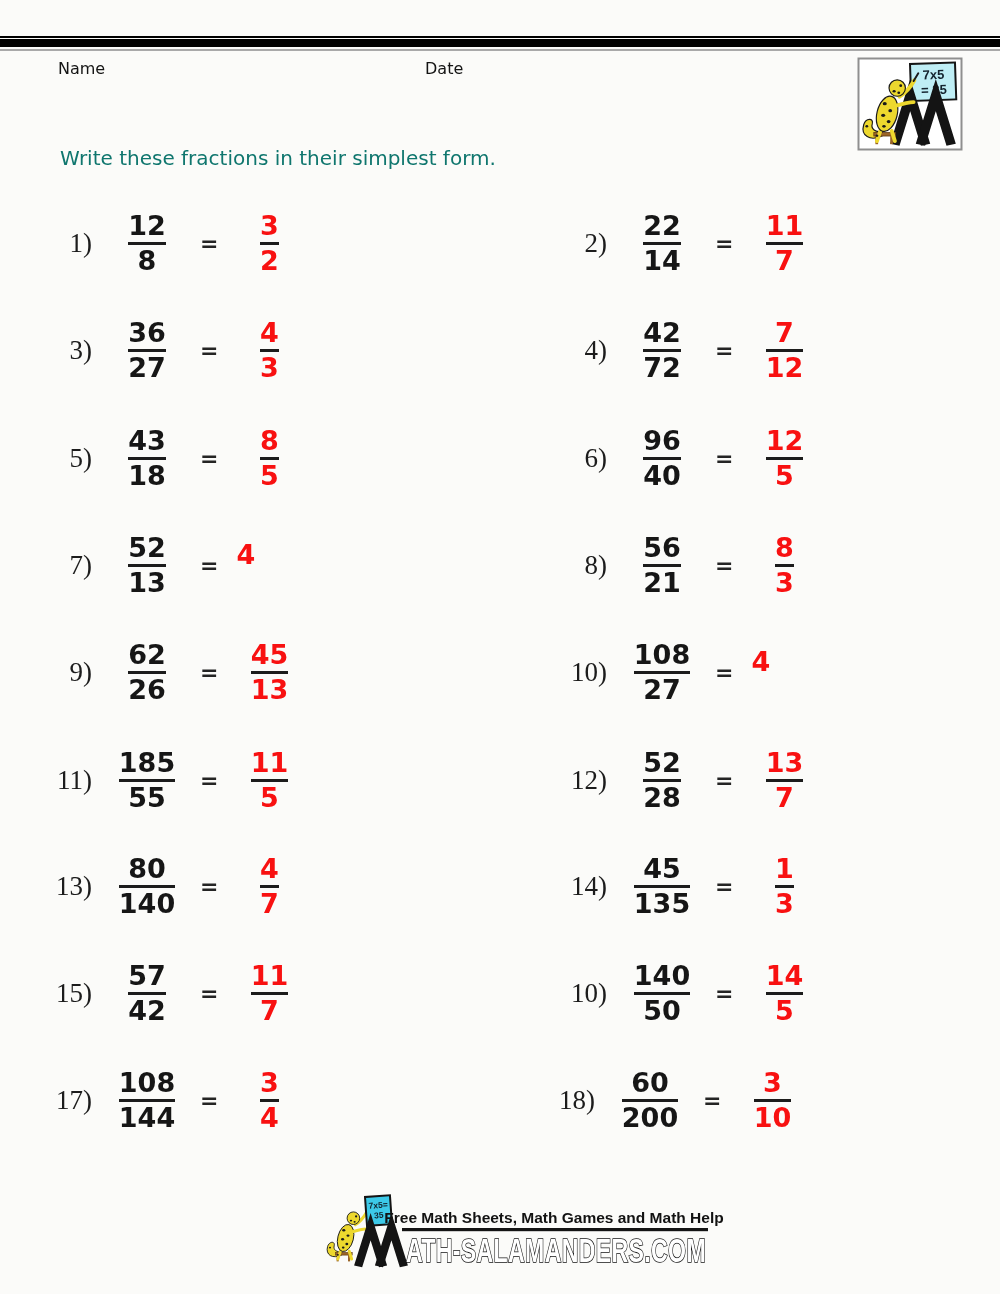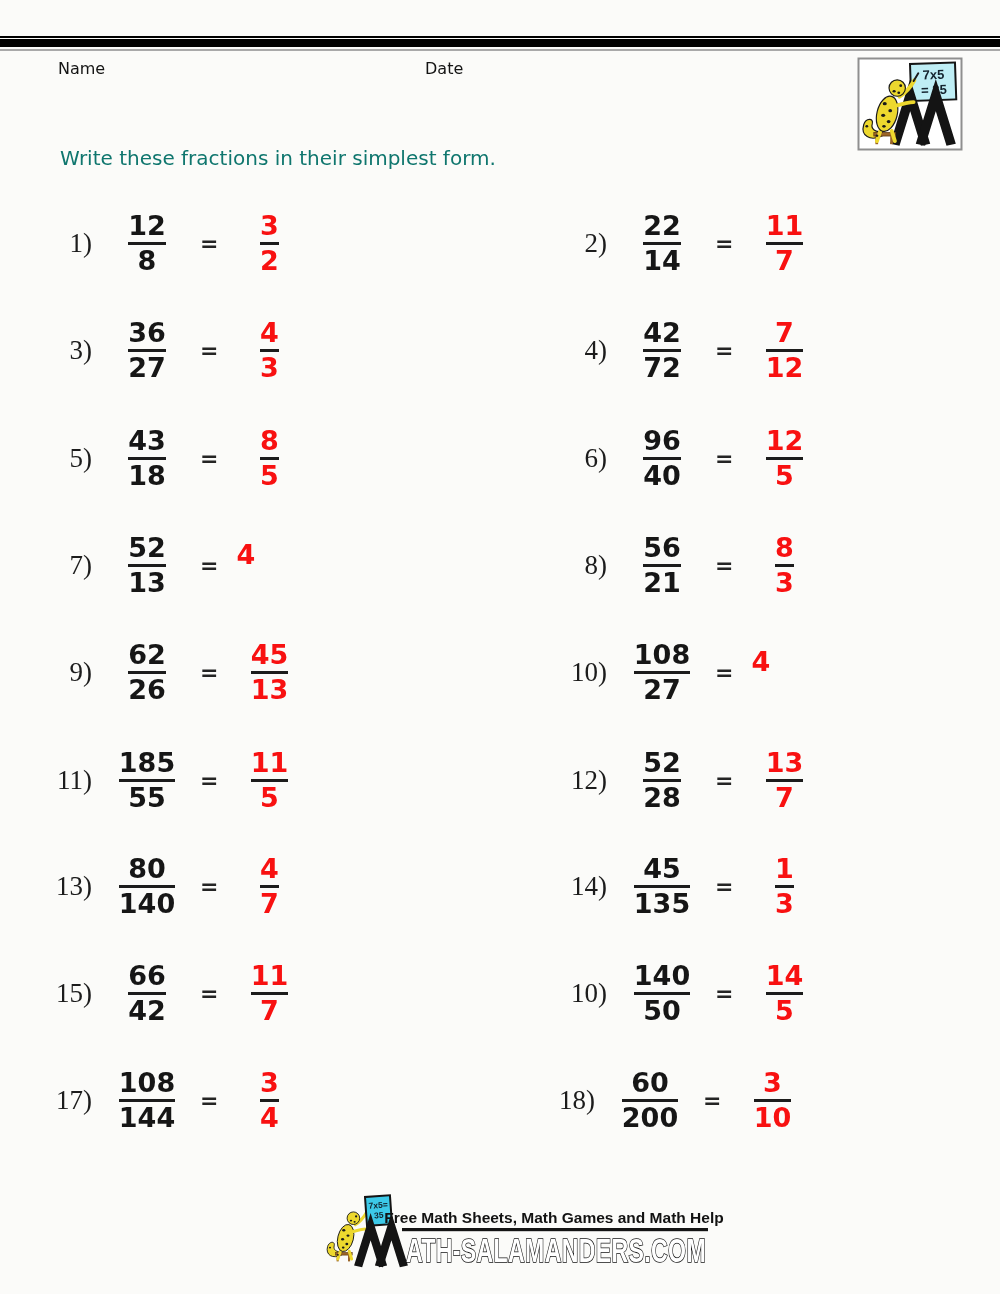--- a/index.html
+++ b/index.html
@@ -339,21 +339,21 @@
       <div class="fbar"></div>
       <div class="fden">3</div>
     </div>
       </div>
   </div>
 
   <div class="problem" style="top:945px;left:40px">
     <div class="pnum">15)</div>
     <div class="fracwrap">
         <div class="frac">
-      <div class="fnum">66</div>
+      <div class="fnum">57</div>
       <div class="fbar"></div>
       <div class="fden">42</div>
     </div>
       </div>
     <div class="equals">=</div>
     <div class="answrap centered">
         <div class="frac ans">
       <div class="fnum">11</div>
       <div class="fbar"></div>
       <div class="fden">7</div>

